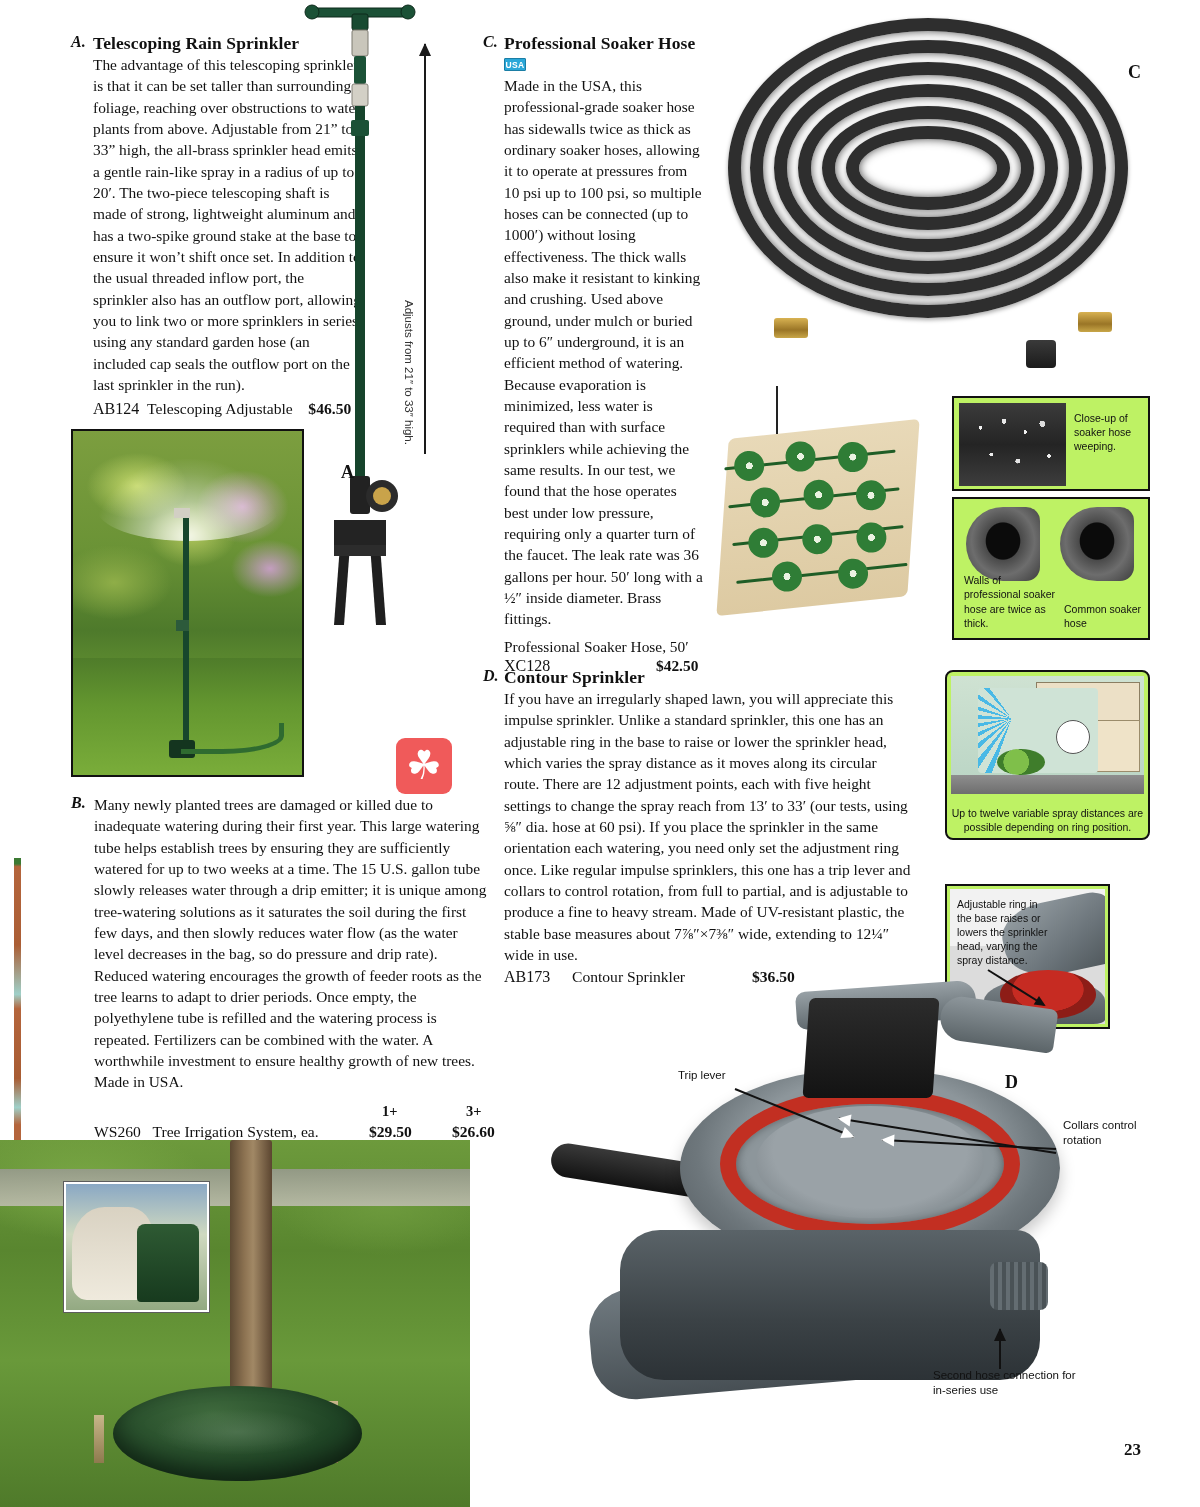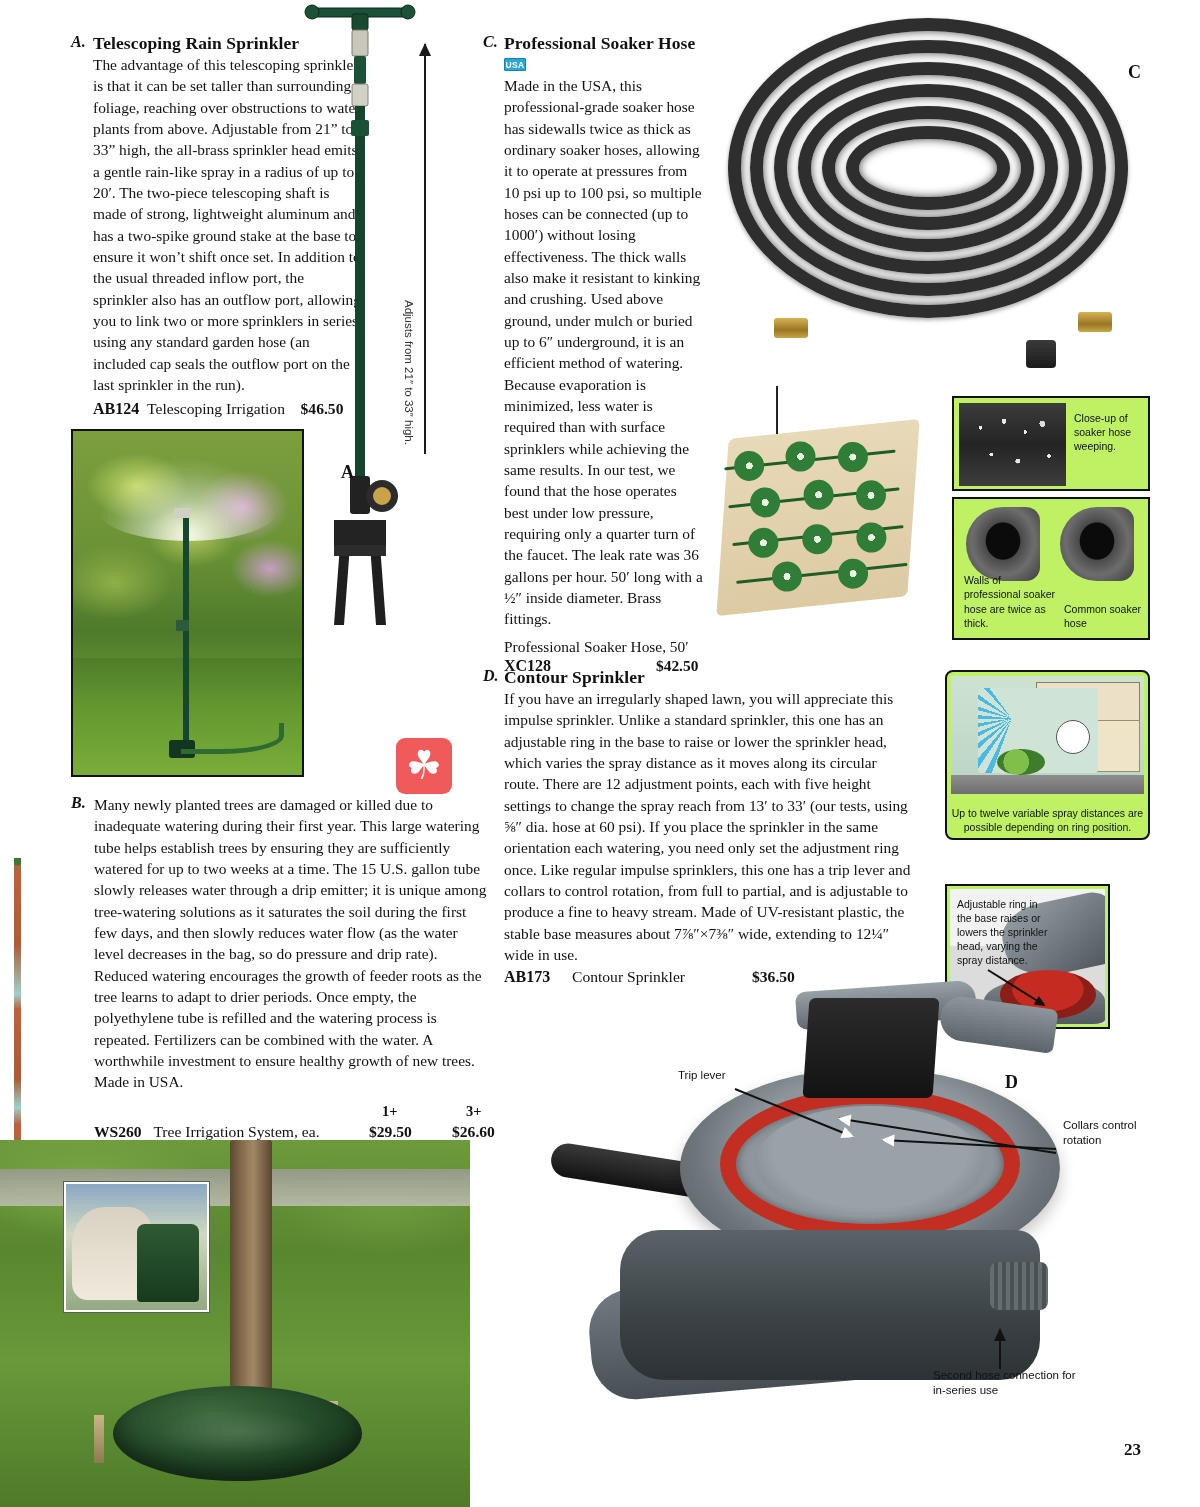--- a/index.html
+++ b/index.html
@@ -24,21 +24,21 @@
   }
   .letter {
     font-style:italic; font-weight:bold; font-size:16px;
     font-family:"Liberation Serif", serif;
   }
   .body-copy {
     font-size:15.4px; line-height:1.385;
     text-align:left;
     font-family:"Liberation Serif", serif;
   }
-  .sku { font-weight:bold;text-align:center; }
+  .sku { font-weight:normal;text-align:center; }
   .price { font-weight:bold; }
   .usa-badge{
     display:inline-block; vertical-align:2px;
     width:22px;height:13px;background:#2aa7d8;
     border:1px solid #1b7ea5; border-radius:1px;
     color:#fff; font-size:8.5px; font-weight:bold; line-height:12px;
     text-align:center; letter-spacing:.3px;
     font-family:"Liberation Sans", sans-serif;
   }
 
@@ -476,21 +476,21 @@
   <div id="edge-b">B</div>
   <div id="edge-strip"></div>
 
   <div id="colA">
     <div class="hang">
       <span class="letter">A.</span>
       <div class="prod-head">Telescoping Rain Sprinkler</div>
       <div class="body-copy">The advantage of this telescoping sprinkler is that it can be set taller than surrounding foliage, reaching over obstructions to water plants from above. Adjustable from 21” to 33” high, the all-brass sprinkler head emits a gentle rain-like spray in a radius of up to 20′. The two-piece telescoping shaft is made of strong, lightweight aluminum and has a two-spike ground stake at the base to ensure it won’t shift once set. In addition to the usual threaded inflow port, the sprinkler also has an outflow port, allowing you to link two or more sprinklers in series using any standard garden hose (an included cap seals the outflow port on the last sprinkler in the run).</div>
       <div class="price-line">
         <span class="sku">AB124</span>
-        &nbsp;<span>Telescoping Irrigation</span>
+        &nbsp;<span>Telescoping Adjustable</span>
         &nbsp;&nbsp;&nbsp;<span class="price">$46.50</span>
       </div>
     </div>
   </div>
 
   <div id="photoA">
     <div class="gardenbg"></div>
     <div class="grassbg"></div>
     <div class="spray"></div>
     <div class="pole" style="left:48%;top:24%;width:6px;height:66%;"></div>

